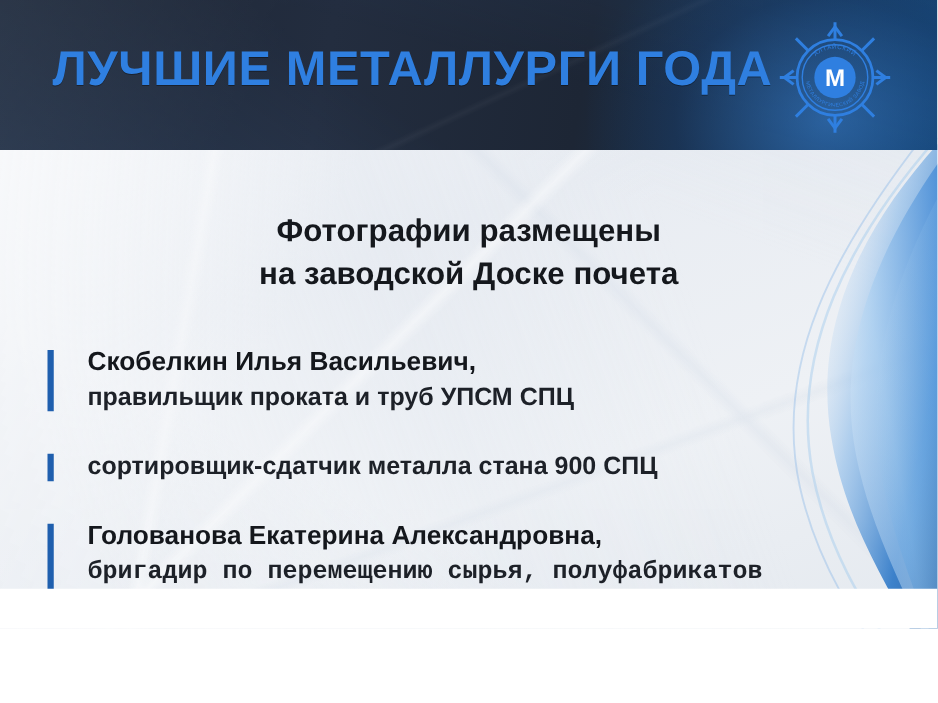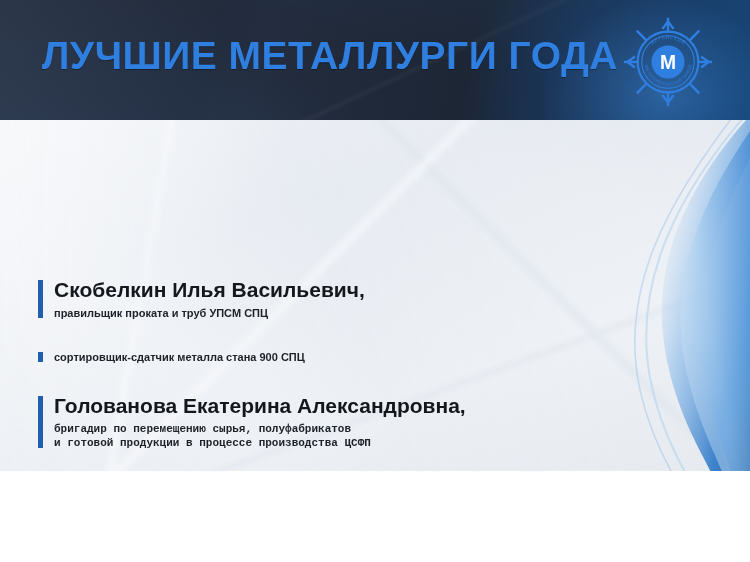--- a/index.html
+++ b/index.html
@@ -120,41 +120,41 @@
 
   
   .people {
     position: absolute;
     left: 38px;
     top: 278px;
     width: 620px;
   }
   .person {
     position: relative;
-    padding-left: 16px;
+    padding-left: 32px;
     margin-bottom: 30px;
   }
   .person:last-child { margin-bottom: 12px; }
   .person .bar {
     position: absolute;
     left: 0;
     top: 2px;
     bottom: 2px;
     width: 5px;
     background: #1f5fae;
   }
   .person .name {
     font-size: 21px;
     font-weight: bold;
     color: #14171c;
     line-height: 1.18;
     margin-bottom: 3px;
   }
   .person .role {
-    font-size: 11px;
+    font-size: 20px;
     font-weight: bold;
     color: #1d2128;
     line-height: 1.28;
   }
 
   
   .bottom-strip {
     position: absolute;
     left: 0;
     bottom: 0;
@@ -229,20 +229,24 @@
     <path id="arcTop" d="M50,50 m-25,0 a25,25 0 0,1 50,0" fill="none"></path>
     <path id="arcBottom" d="M50,50 m-25.5,0 a25.5,25.5 0 0,0 51,0" fill="none"></path>
     <text font-family="Liberation Sans, sans-serif" font-size="5.4" fill="#2f7fe0" letter-spacing="0.5">
       <textPath href="#arcTop" startOffset="50%" text-anchor="middle">АЛТАЙСКИЙ</textPath>
     </text>
     <text font-family="Liberation Sans, sans-serif" font-size="4.6" fill="#2f7fe0" letter-spacing="0.3">
       <textPath href="#arcBottom" startOffset="50%" text-anchor="middle">МЕТАЛЛУРГИЧЕСКИЙ ЗАВОД</textPath>
     </text>
   </svg>
 
+  <div class="subtitle">
+    <div>Фотографии размещены</div>
+    <div>на заводской Доске почета</div>
+  </div>
 
   <div class="people">
 
     <div class="person">
       <span class="bar"></span>
       <div class="name">Скобелкин Илья Васильевич,</div>
       <div class="role">правильщик проката и труб УПСМ СПЦ</div>
     </div>
 
     <div class="person">

